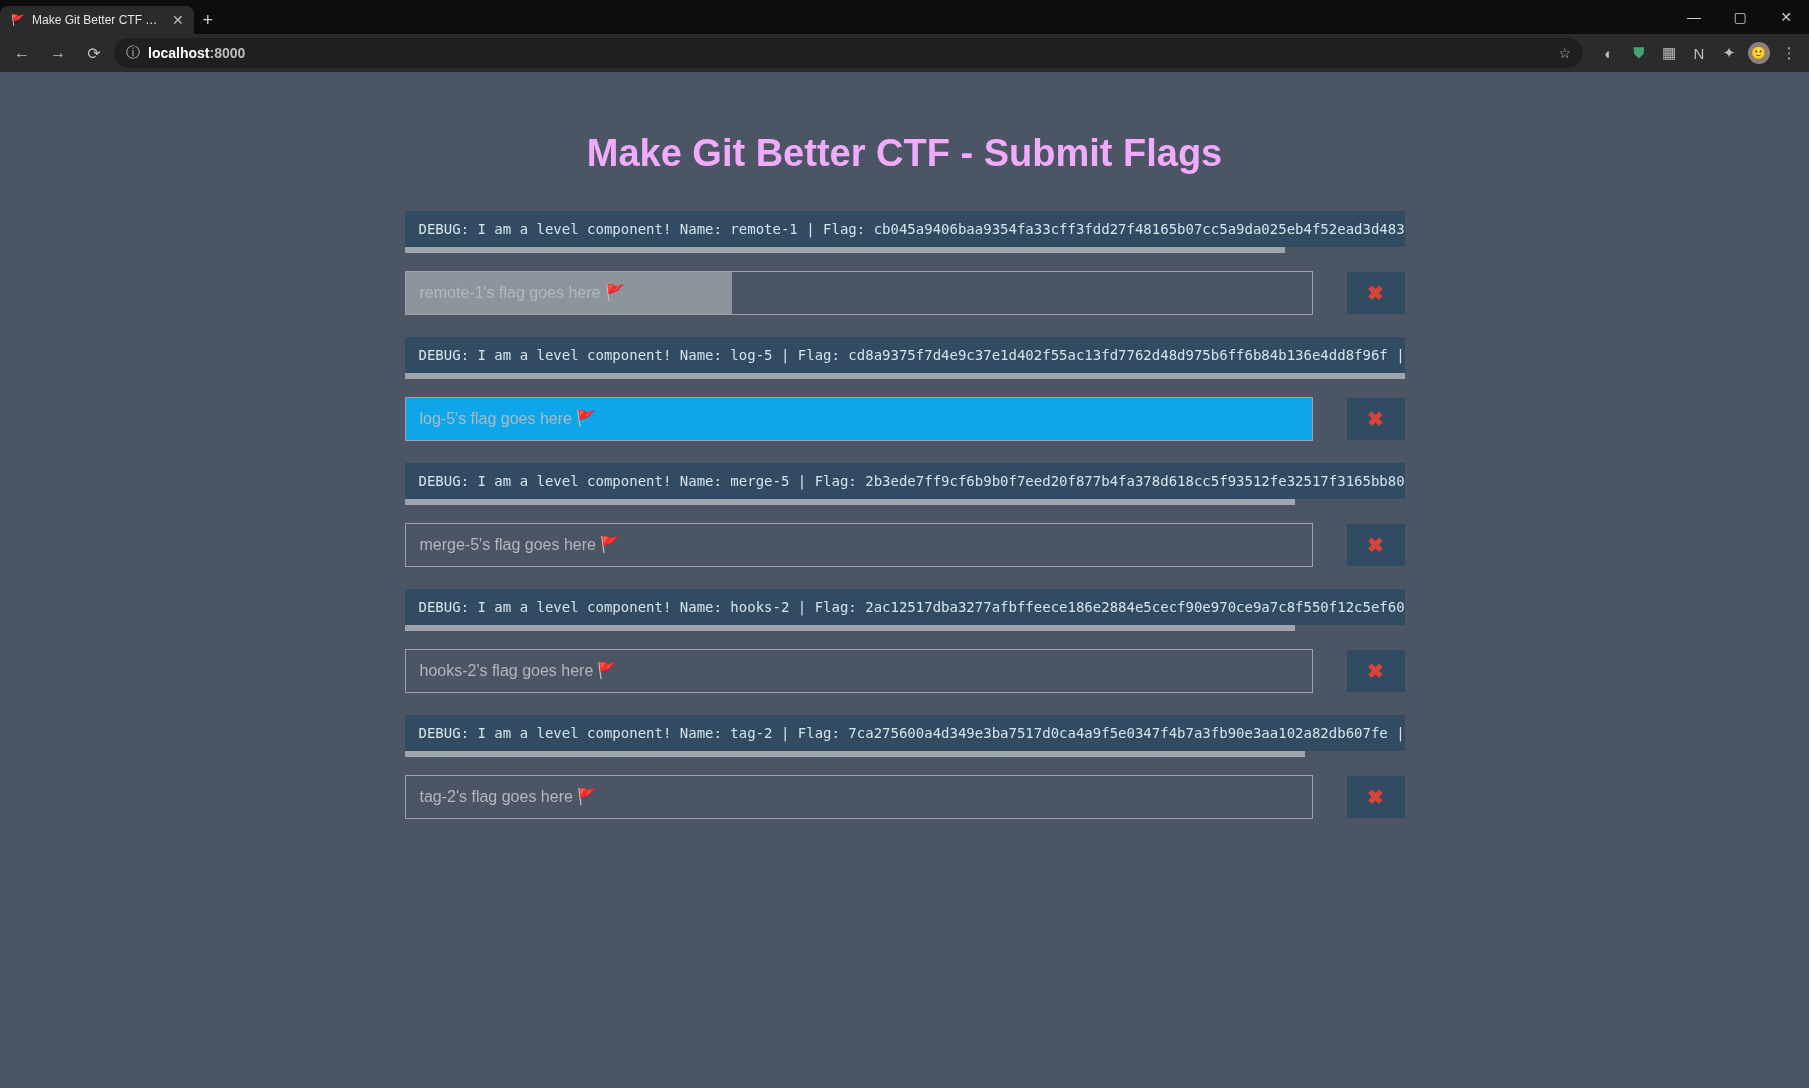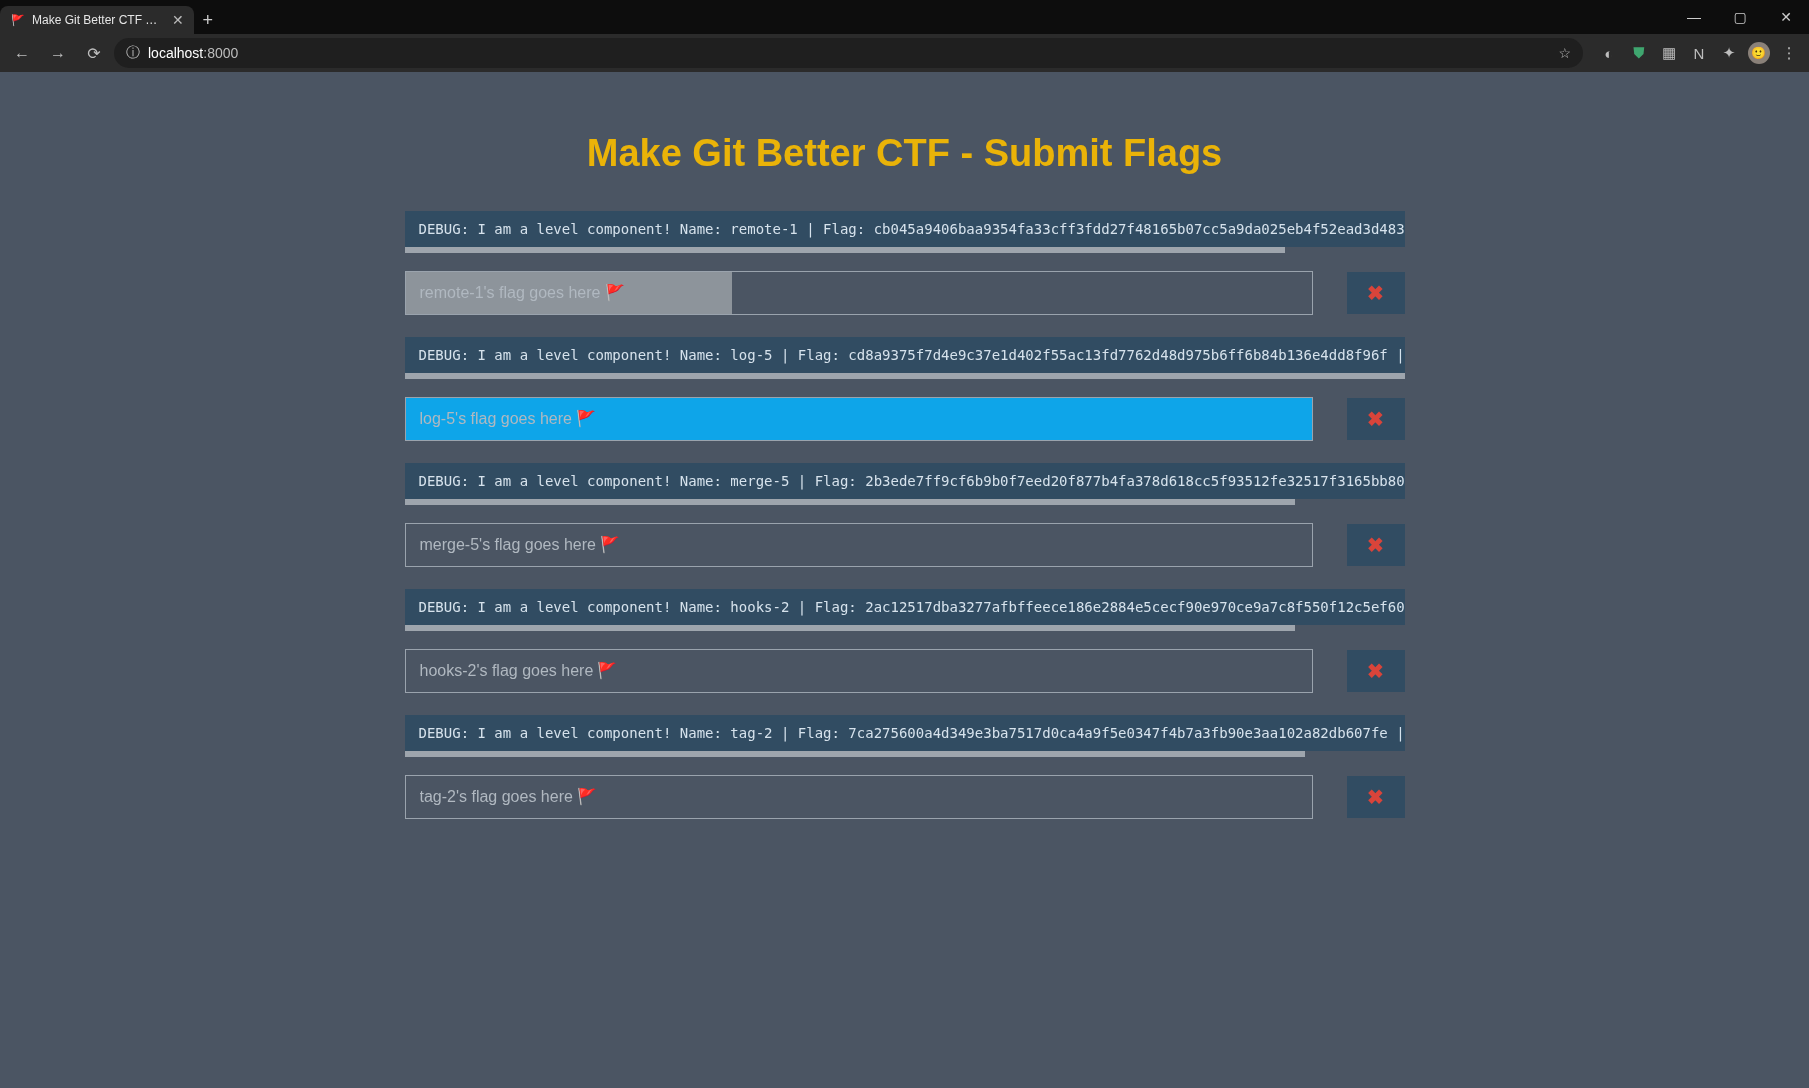--- a/index.html
+++ b/index.html
@@ -17,21 +17,21 @@
     .addrbar{ height:38px; background:#2b2b2b; display:flex; align-items:center; padding:0 6px; gap:4px;}
     .nav-btn{ width:32px;height:32px; display:flex;align-items:center;justify-content:center; color:#bdbdbd; font-size:16px; border-radius:16px;}
     .url-box{ flex:1; height:30px; background:#1f1f1f; border-radius:15px; display:flex; align-items:center; padding:0 12px; color:#bdbdbd; font-size:14px; gap:8px;}
     .url-box .host{ color:#fff;}
     .right-icons{ display:flex; gap:2px; margin-left:8px;}
     .ext-btn{ width:28px;height:28px; display:flex;align-items:center;justify-content:center; color:#bdbdbd; font-size:15px; border-radius:4px;}
     .avatar{ width:22px;height:22px; border-radius:50%; background:#8a8179; display:flex;align-items:center;justify-content:center;font-size:12px;color:#2b2b2b;font-weight:600;}
     
     .viewport{ position:absolute; top:72px; left:0; right:0; bottom:0; background:#4b5563; overflow:auto;}
     .page{ width:1000px; margin:0 auto; padding:60px 0 120px; color:#e5e7eb;}
-    h1{ text-align:center; font-weight:700; font-size:38px; margin-bottom:36px; color:#eab308;}
+    h1{ text-align:center; font-weight:700; font-size:38px; margin-bottom:36px; color:#f0abfc;}
     .level{ margin-bottom:22px;}
     .debug-strip{ background:#314c62; color:#d6e2ec; font-family:Consolas,Menlo,monospace; font-size:14px; padding:10px 14px; white-space:nowrap; overflow:hidden; position:relative;}
     .debug-underline{ height:6px; background:#9ea5ad;}
     .row{ display:flex; align-items:center; margin-top:18px; gap:34px;}
     .flag-input{ flex:1; height:44px; border:1px solid #9aa3ad; background:transparent; padding:0 14px; font-size:16px; color:#5eead4;}
     .flag-input::placeholder{ color:#b0b8c0; }
     .flag-input.blurred-a{ background:linear-gradient(90deg,#8d949b 0%,#8d949b 36%,transparent 36%); color:transparent;}
     .flag-input.blurred-b{ background:#0ea5e9; color:transparent;}
     .submit-btn{ width:58px; height:42px; background:#314c62; border:none; display:flex;align-items:center;justify-content:center; color:#d9443a; font-size:20px; font-weight:700; cursor:pointer;}
     .dbg-u-1{width:88%;} .dbg-u-2{width:100%;} .dbg-u-3{width:89%;} .dbg-u-4{width:89%;} .dbg-u-5{width:90%;}
@@ -53,21 +53,21 @@
     <div class="win-btn">✕</div>
   </div>
 </div>
 
 <div class="addrbar">
   <div class="nav-btn">←</div>
   <div class="nav-btn">→</div>
   <div class="nav-btn">⟳</div>
   <div class="url-box">
     <span>ⓘ</span>
-    <span style="display:flex;">
+    <span style="display:flex;font-weight:bold;">
       <span class="host">localhost</span>
       <span>:8000</span>
     </span>
     <span style="flex:1"></span>
     <span>☆</span>
   </div>
   <div class="right-icons">
     <div class="ext-btn">◐</div>
     <div class="ext-btn" style="color:#3fa66f">⛊</div>
     <div class="ext-btn">▦</div>

